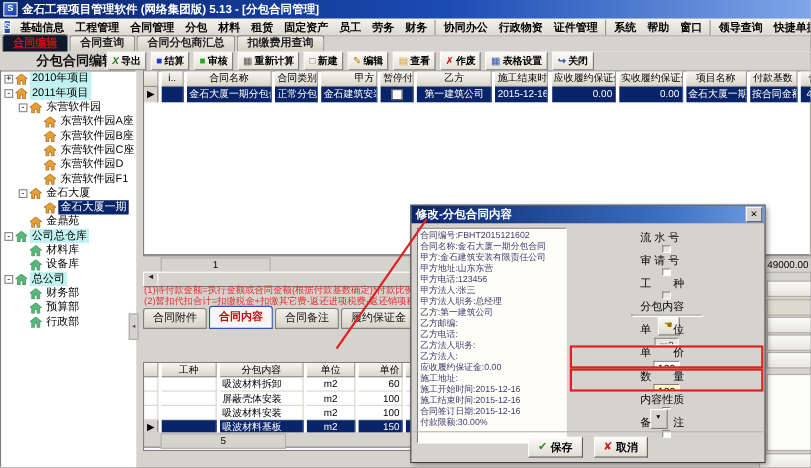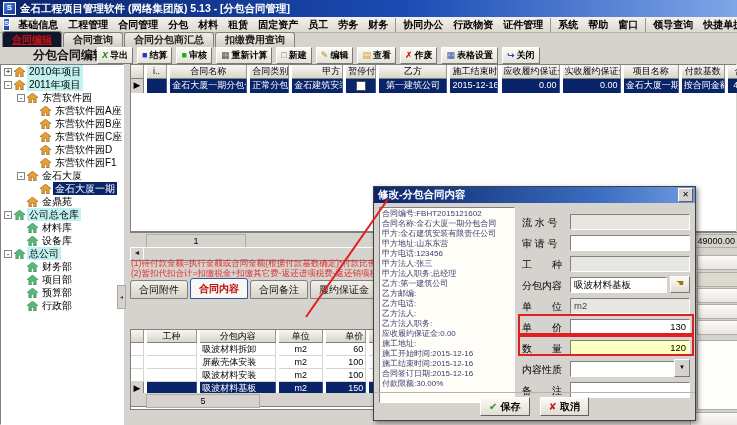--- a/index.html
+++ b/index.html
@@ -105,21 +105,21 @@
   .dialog{position:absolute;left:373px;top:186px;width:321px;height:233px;background:#d6d3ce;
     border:1px solid #404040;box-shadow:2px 2px 5px rgba(0,0,0,.45);z-index:40;}
   .dtitle{height:16px;background:linear-gradient(90deg,#0a246a,#3a6ec0 70%,#6f9ae0);display:flex;align-items:center;
     color:#fff;font-weight:bold;font-size:10.5px;padding-left:4px;}
   .dclose{margin-left:auto;margin-right:2px;width:13px;height:12px;background:#d6d3ce;border:1px solid;border-color:#fff #606060 #606060 #fff;
     font-size:8px;line-height:11px;text-align:center;color:#000;font-weight:bold;}
   .dinfo{position:absolute;left:5px;top:20px;width:136px;height:196px;background:#fffdf8;border:1px solid;border-color:#808080 #fff #fff #808080;
     box-sizing:border-box;overflow:hidden;padding:1px 2px;}
   .dline{font-size:8px;line-height:10px;color:#3c3c6e;white-space:nowrap;}
   .dform{position:absolute;left:148px;top:22px;width:168px;}
-  .frow{position:relative;height:21px;display:flex;align-items:flex-end;}
+  .frow{position:relative;height:21px;display:flex;align-items:center;flex-direction:column;}
   .flabel{width:48px;font-size:10px;white-space:pre;flex:none;}
   .finput{flex:1;height:14px;line-height:14px;background:#fff;border:1px solid;border-color:#808080 #fff #fff #808080;
     font-size:9.5px;padding:0 3px;overflow:hidden;white-space:nowrap;box-sizing:content-box;}
   .finput.grey{background:#e8e6e0;color:#444;}
   .finput.yellow{background:#ffffbe;}
   .finput.num{text-align:right;}
   .frow.redbox::after{content:"";position:absolute;left:-4px;right:-4px;top:0;bottom:0;border:2px solid #e02020;pointer-events:none;}
   .lookupbtn{width:18px;height:15px;margin-left:3px;background:linear-gradient(#fbfaf6,#dedbd0);border:1px solid;border-color:#fff #7a7a7a #7a7a7a #fff;
     font-size:9px;line-height:13px;text-align:center;color:#9a7700;flex:none;}
   .ddbtn{width:14px;height:16px;margin-left:-15px;background:#d6d3ce;border:1px solid;border-color:#fff #7a7a7a #7a7a7a #fff;
@@ -354,27 +354,20 @@
       </div>
 
       <div class="titem ind1">
         <span class="exp"></span>
         <svg class="house house-green" viewBox="0 0 11 10">
           <path d="M5.5 0 L11 4.5 H9.2 V10 H6.6 V6.3 H4.4 V10 H1.8 V4.5 H0 Z"></path>
         </svg>
         <span class="tlabel">财务部</span>
       </div>
 
-      <div class="titem ind1">
-        <span class="exp"></span>
-        <svg class="house house-green" viewBox="0 0 11 10">
-          <path d="M5.5 0 L11 4.5 H9.2 V10 H6.6 V6.3 H4.4 V10 H1.8 V4.5 H0 Z"></path>
-        </svg>
-        <span class="tlabel">项目部</span>
-      </div>
 
       <div class="titem ind1">
         <span class="exp"></span>
         <svg class="house house-green" viewBox="0 0 11 10">
           <path d="M5.5 0 L11 4.5 H9.2 V10 H6.6 V6.3 H4.4 V10 H1.8 V4.5 H0 Z"></path>
         </svg>
         <span class="tlabel">预算部</span>
       </div>
 
       <div class="titem ind1">
@@ -517,22 +510,22 @@
     <div class="dline">合同编号:FBHT2015121602</div>
         <div class="dline">合同名称:金石大厦一期分包合同</div>
         <div class="dline">甲方:金石建筑安装有限责任公司</div>
         <div class="dline">甲方地址:山东东营</div>
         <div class="dline">甲方电话:123456</div>
         <div class="dline">甲方法人:张三</div>
         <div class="dline">甲方法人职务:总经理</div>
         <div class="dline">乙方:第一建筑公司</div>
         <div class="dline">乙方邮编:</div>
         <div class="dline">乙方电话:</div>
+        <div class="dline">乙方法人职务:</div>
         <div class="dline">乙方法人:</div>
-        <div class="dline">乙方法人职务:</div>
         <div class="dline">应收履约保证金:0.00</div>
         <div class="dline">施工地址:</div>
         <div class="dline">施工开始时间:2015-12-16</div>
         <div class="dline">施工结束时间:2015-12-16</div>
         <div class="dline">合同签订日期:2015-12-16</div>
         <div class="dline">付款限额:30.00%</div>
       </div>
     <div class="dform">
       <div class="frow">
         <span class="flabel">流 水 号</span>

